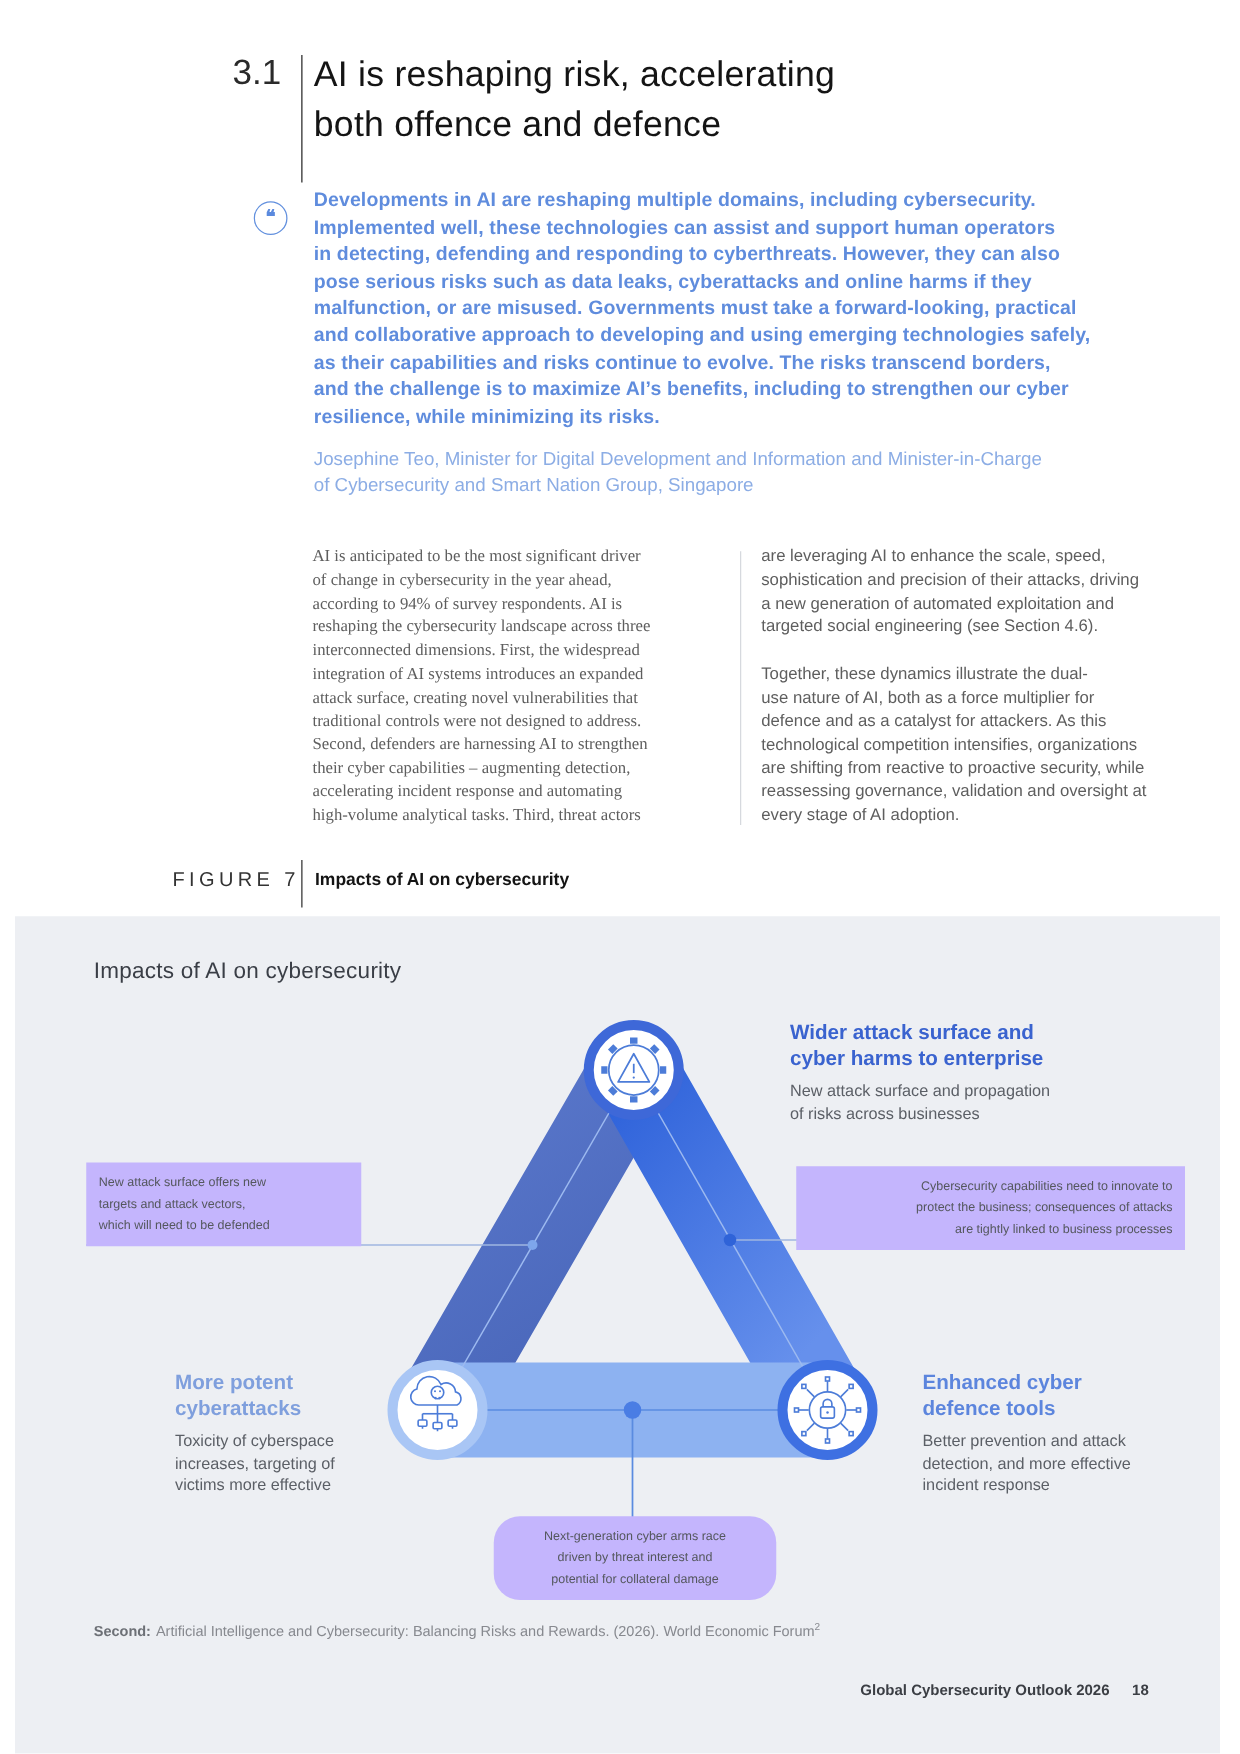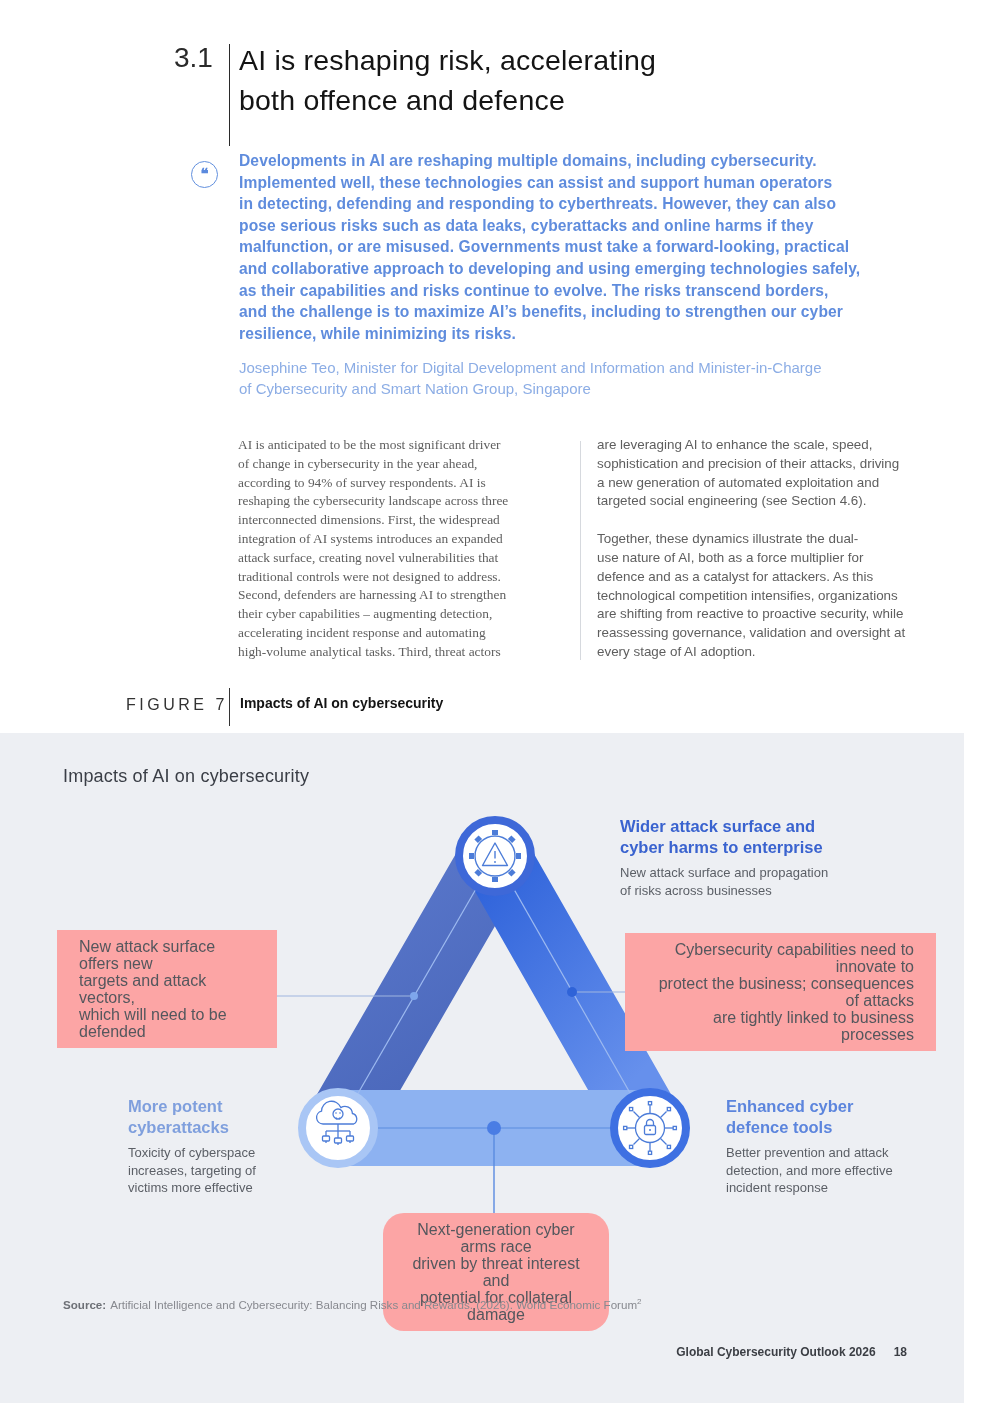--- a/index.html
+++ b/index.html
@@ -1,17 +1,17 @@
 <!DOCTYPE html>
 <html><head>
 <meta charset="utf-8">
 <style>
   * { margin:0; padding:0; box-sizing:border-box; }
   body { background:#ffffff; font-family:"Liberation Sans", sans-serif; }
-  .page { position:relative; width:964px; height:1403px; background:#ffffff; overflow:hidden; }
+  .page { position:relative; width:964px; height:1403px; background:#ffffff; overflow:hidden;margin-left:12px; }
   .abs { position:absolute; }
   .pre { white-space:pre; }
   .preline { white-space:pre-line; }
 
   
   .section-number { left:174px; top:42px; font-size:28px; color:#2a2a2a; font-weight:400; }
   .head-rule { left:229px; top:44px; width:1px; height:102px; background:#2a2a2a; }
   .page-title { left:239px; top:40px; font-size:28.5px; line-height:40px; color:#141414; font-weight:400; letter-spacing:0.2px; }
 
   .quote-icon { left:191px; top:161px; width:27px; height:27px; border:1.6px solid #6290de; border-radius:50%;
@@ -37,21 +37,21 @@
 
   .node-label .t1 { font-weight:700; font-size:16.5px; line-height:21px; }
   .node-label .t2 { margin-top:6px; font-size:13px; color:#5b5f66; line-height:17.5px; }
   .label-top-right { left:620px; top:816px; width:270px; }
   .label-top-right .t1 { color:#3a63cf; }
   .label-bottom-left { left:128px; top:1096px; width:180px; }
   .label-bottom-left .t1 { color:#7f9fdd; }
   .label-bottom-right { left:726px; top:1096px; width:210px; }
   .label-bottom-right .t1 { color:#5c85dd; }
 
-  .callout { background:#fca5a5; font-size:16px; color:#54575d; line-height:17px; padding:8px 22px; }
+  .callout { background:#c4b5fd; font-size:10px; color:#54575d; line-height:17px; padding:8px 10px; }
   .callout-left   { left:57px;  top:930px;  width:220px; text-align:left; }
   .callout-right  { left:625px; top:933px;  width:311px; text-align:right; }
   .callout-bottom { left:383px; top:1213px; width:226px; text-align:center;border-radius:21px; }
 
   .source-line { left:63px; top:1297px; font-size:11.6px; color:#87898f; }
   .source-line .src-prefix { font-weight:700; color:#6d7076; margin-right:4px; }
   .source-line .sup { font-size:8px; vertical-align:super; }
 
   .footer { right:57px; top:1345px; font-size:12px; color:#3b3e44; font-weight:700; }
   .footer .pagenum { margin-left:18px; }
@@ -233,20 +233,20 @@
 targets and attack vectors,
 which will need to be defended</div>
   <div class="abs callout callout-right preline">Cybersecurity capabilities need to innovate to
 protect the business; consequences of attacks
 are tightly linked to business processes</div>
   <div class="abs callout callout-bottom preline">Next-generation cyber arms race
 driven by threat interest and
 potential for collateral damage</div>
 
   <div class="abs source-line">
-    <span class="src-prefix">Source:</span><span>Artificial Intelligence and Cybersecurity: Balancing Risks and Rewards. (2026). World Economic Forum</span><span class="sup">2</span>
+    <span class="src-prefix">Second:</span><span>Artificial Intelligence and Cybersecurity: Balancing Risks and Rewards. (2026). World Economic Forum</span><span class="sup">2</span>
   </div>
 
   <div class="abs footer">
     <span>Global Cybersecurity Outlook 2026</span><span class="pagenum">18</span>
   </div>
 
 </div>
 
 </body></html>

